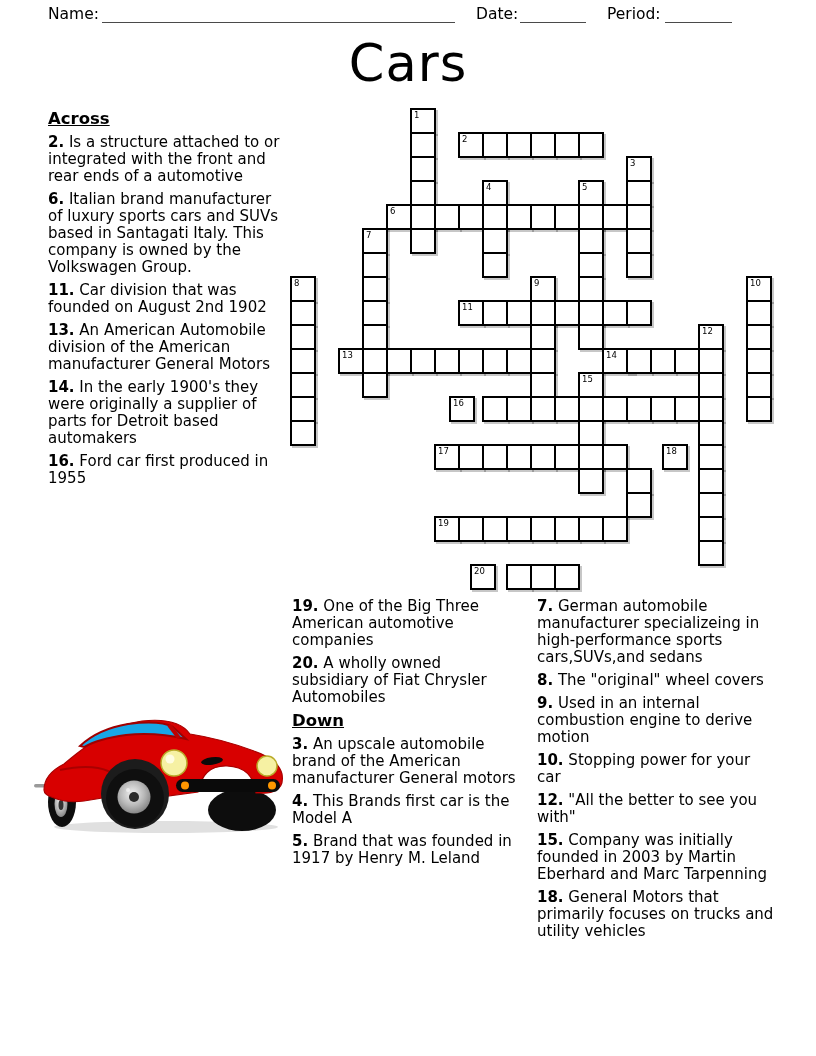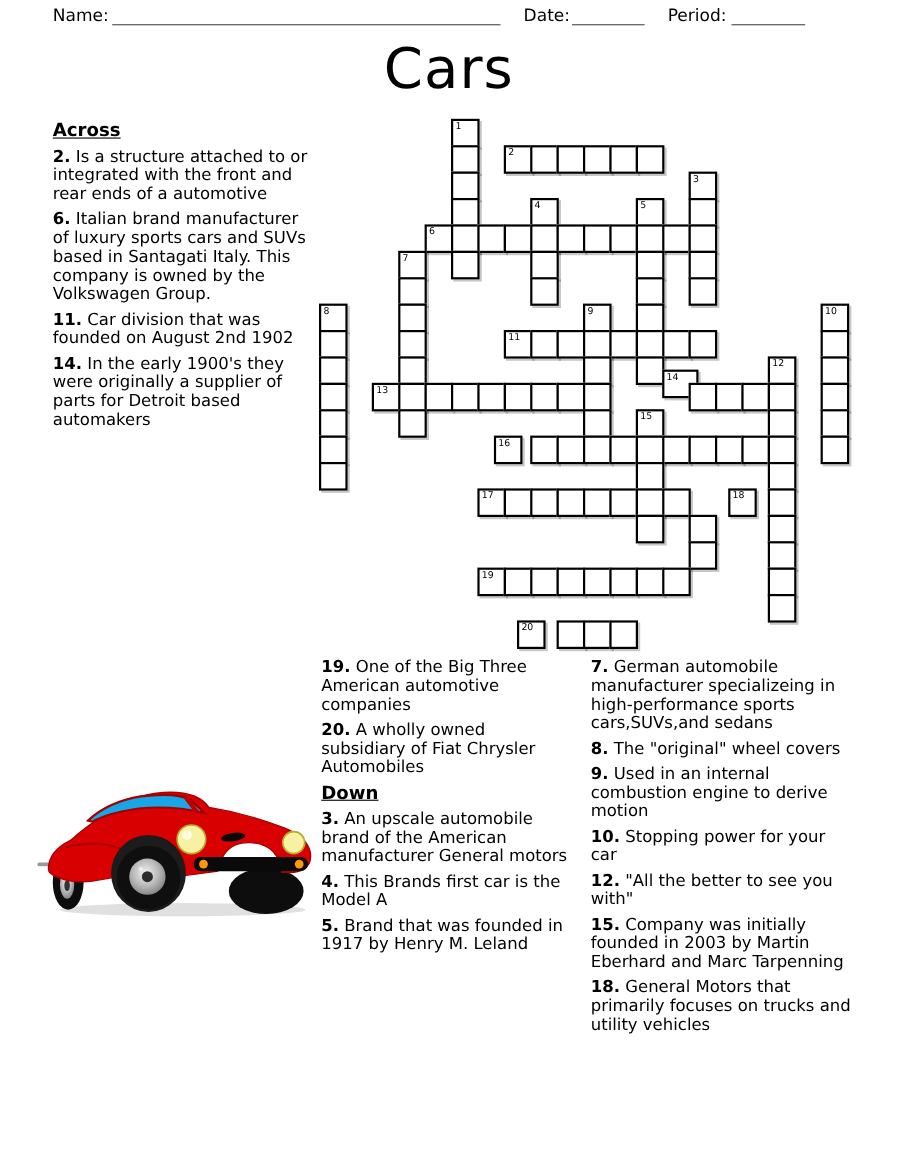--- a/index.html
+++ b/index.html
@@ -40,21 +40,23 @@
 <span class="blank-line" style="left:665px;width:67px"></span>
 
 <h1 id="page-title">Cars</h1>
 
 <div class="clue-col" id="col-left">
   <h2 class="heading">Across</h2>
   <div>
       <p class="clue"><b>2.</b> <span>Is a structure attached to or integrated with the front and rear ends of a automotive</span></p>
       <p class="clue"><b>6.</b> <span>Italian brand manufacturer of luxury sports cars and SUVs based in Santagati Italy. This company is owned by the Volkswagen Group.</span></p>
       <p class="clue"><b>11.</b> <span>Car division that was founded on August 2nd 1902</span></p>
+      <p class="clue"><b>13.</b> <span>An American Automobile division of the American manufacturer General Motors</span></p>
       <p class="clue"><b>14.</b> <span>In the early 1900's they were originally a supplier of parts for Detroit based automakers</span></p>
+      <p class="clue"><b>16.</b> <span>Ford car first produced in 1955</span></p>
     </div>
 </div>
 
 <div id="grid">
     <div class="cell" style="left: 120px; top: 0px;">
       <span class="num">1</span>
     </div>
     <div class="cell" style="left: 120px; top: 24px;"></div>
     <div class="cell" style="left: 168px; top: 24px;">
       <span class="num">2</span>
@@ -137,21 +139,21 @@
       <span class="num">13</span>
     </div>
     <div class="cell" style="left: 72px; top: 240px;"></div>
     <div class="cell" style="left: 96px; top: 240px;"></div>
     <div class="cell" style="left: 120px; top: 240px;"></div>
     <div class="cell" style="left: 144px; top: 240px;"></div>
     <div class="cell" style="left: 168px; top: 240px;"></div>
     <div class="cell" style="left: 192px; top: 240px;"></div>
     <div class="cell" style="left: 216px; top: 240px;"></div>
     <div class="cell" style="left: 240px; top: 240px;"></div>
-    <div class="cell" style="left: 312px; top: 228px; padding-left: 29px;">
+    <div class="cell" style="left: 312px; top: 240px; padding-left: 29px;">
       <span class="num">14</span>
     </div>
     <div class="cell" style="left: 336px; top: 240px;"></div>
     <div class="cell" style="left: 360px; top: 240px;"></div>
     <div class="cell" style="left: 384px; top: 240px;"></div>
     <div class="cell" style="left: 408px; top: 240px;"></div>
     <div class="cell" style="left: 456px; top: 240px;"></div>
     <div class="cell" style="left: 0px; top: 264px;"></div>
     <div class="cell" style="left: 72px; top: 264px;"></div>
     <div class="cell" style="left: 240px; top: 264px;"></div>

